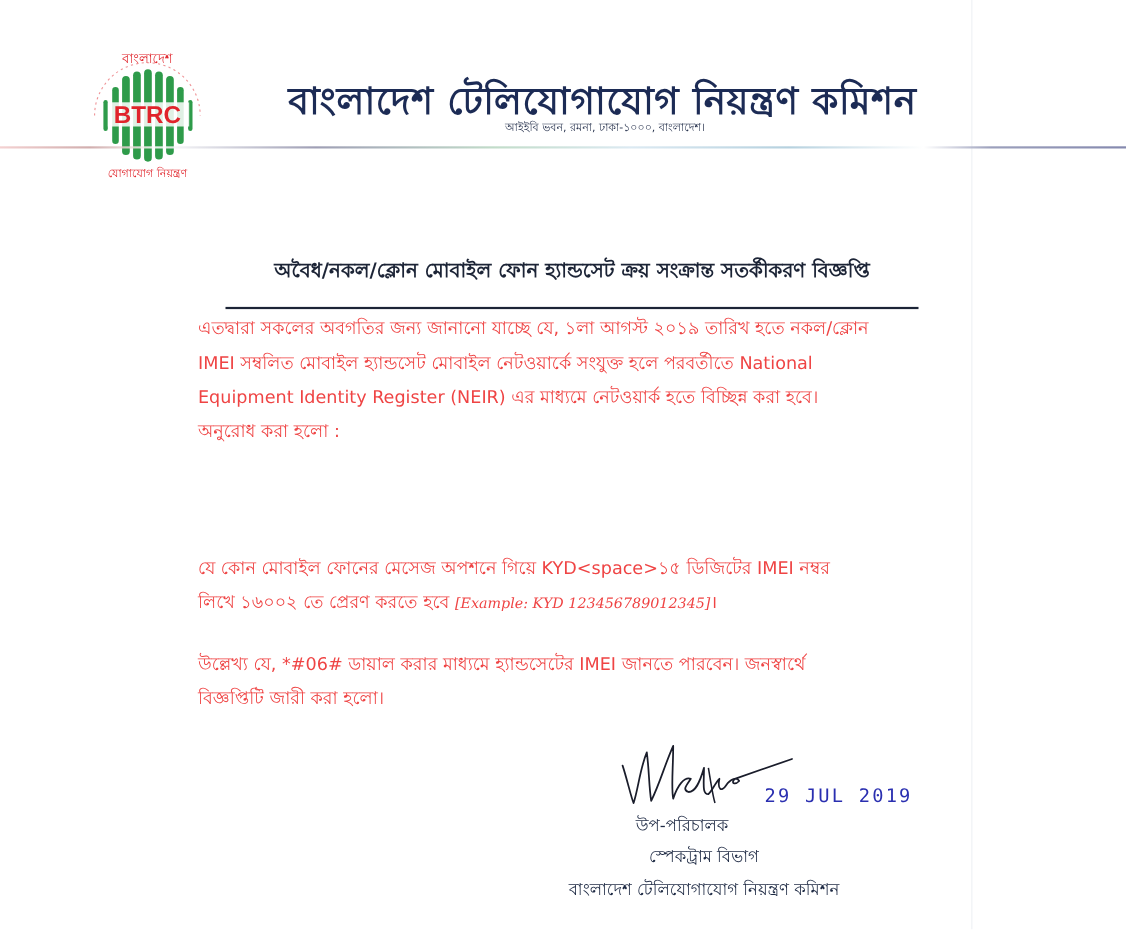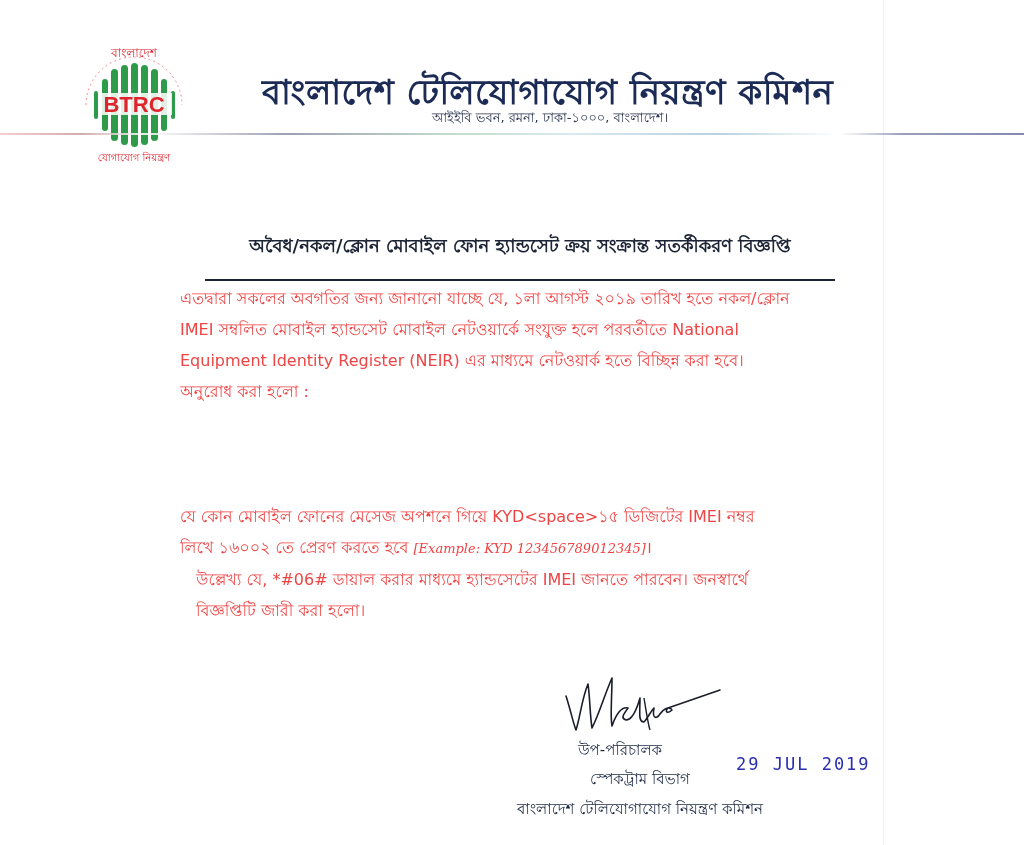--- a/index.html
+++ b/index.html
@@ -14,40 +14,40 @@
       background: linear-gradient(90deg, #f2c9c9 0%, #c9a0a0 8%, #ffffff 14%, #8e8ea8 28%, #b7d6c0 44%, #d6e6f0 56%, #a9c9d9 70%, #ffffff 82%, #8a8fb0 88%, #6f74a0 100%);
       opacity: 0.85;
     }
     .logo { position: absolute; left: 68px; top: 45px; width: 132px; height: 120px; }
     .org-title {
       position: absolute; left: 262px; top: 66px; width: 560px; text-align: center;
       font-size: 34px; font-weight: bold; color: #1c2b55; letter-spacing: 0.5px; white-space: nowrap;
     }
     .org-address {
       position: absolute; left: 390px; top: 108px; width: 320px; text-align: center;
-      font-size: 13px; color: #2a3550; white-space: nowrap;
+      font-size: 10px; color: #2a3550; white-space: nowrap;
     }
     .notice-title {
       position: absolute; left: 205px; top: 232px; width: 630px; text-align: center;
       font-size: 18px; font-weight: bold; color: #1c2436; white-space: nowrap;
       border-bottom: 2px solid #1c2436; padding-bottom: 16px;
     }
     .body-text {
       position: absolute; left: 180px; width: 670px; font-size: 16px; line-height: 31px;
       color: #ef4444; text-align: justify;
     }
     .para1 { top: 283px; }
     .para2 { top: 488px; margin-top: 13px; }
-    .para3 { top: 564px; margin-left: 16px; }
+    .para3 { top: 588px; }
     .line { display: block; white-space: nowrap; }
     .example { font-family: "DejaVu Serif", "Liberation Serif", serif; font-style: italic; font-size: 13px; }
     .signature { position: absolute; left: 560px; top: 668px; width: 170px; height: 70px; }
     .date-stamp {
-      position: absolute; left: 736px; top: 714px; font-family: "DejaVu Sans Mono", "Liberation Mono", monospace;
-      font-size: 17px; color: #2a2fb0; letter-spacing: 2px; white-space: nowrap; margin-top: 40px;
+      position: absolute; left: 695px; top: 714px; font-family: "DejaVu Sans Mono", "Liberation Mono", monospace;
+      font-size: 17px; color: #2a2fb0; letter-spacing: 2px; white-space: nowrap;
     }
     .sig-block { position: absolute; left: 470px; width: 340px; text-align: center; font-size: 15px; color: #1e2a44; white-space: nowrap; }
     .sig-designation { top: 738px; left: 540px; width: 160px; }
     .sig-department { top: 767px; }
     .sig-org { top: 797px; }
   </style>
 </head>
 <body>
 
 <div class="page">

